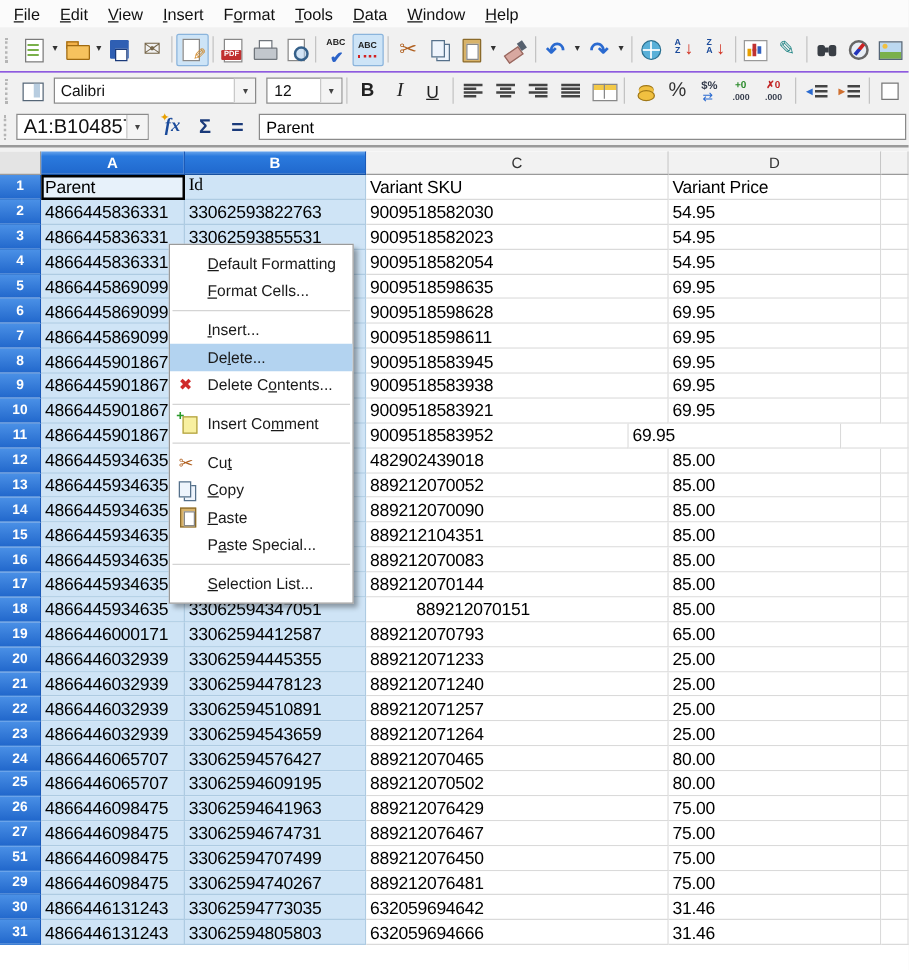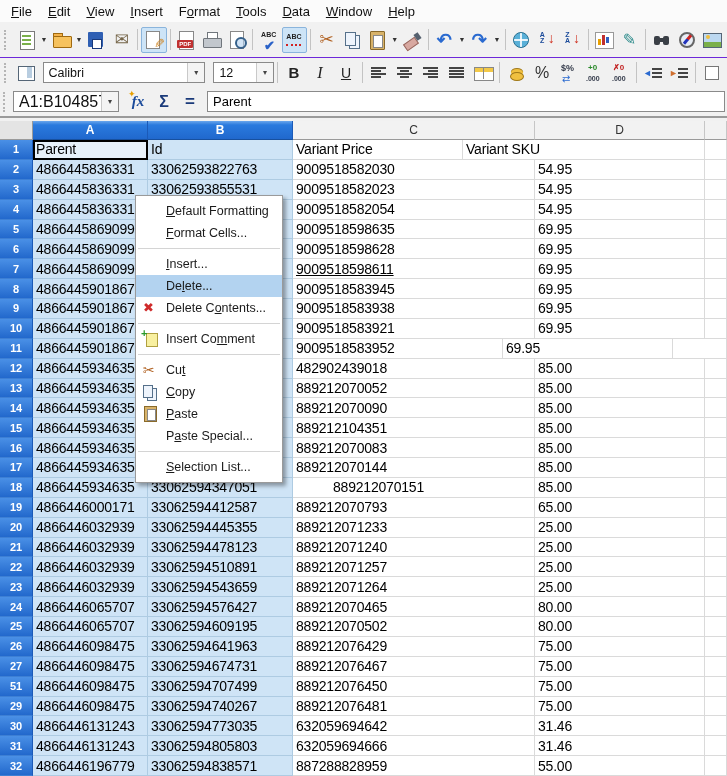--- a/index.html
+++ b/index.html
@@ -318,23 +318,23 @@
       <div class="corner"></div>
       <div class="chead sel" style="width: 115px;">A</div>
       <div class="chead sel" style="width: 145px;">B</div>
       <div class="chead" style="width: 242px;">C</div>
       <div class="chead" style="width: 170px;">D</div>
       <div class="chead" style="flex: 1 1 0%;"></div>
     </div>
     <div class="srow">
       <div class="rh">1</div>
       <div class="cell sel active" style="width: 115px;">Parent</div>
-      <div class="cell sel" style="width: 145px;">Id</div>
+      <div class="cell sel" style="width: 145px; font-family: Liberation Serif, serif;">Id</div>
+      <div class="cell" style="width: 242px;">Variant SKU</div>
       <div class="cell" style="width: 170px;">Variant Price</div>
-      <div class="cell" style="width: 242px;">Variant SKU</div>
       <div class="cell" style="flex: 1 1 0%;"></div>
     </div>
     <div class="srow">
       <div class="rh">2</div>
       <div class="cell sel" style="width: 115px;">4866445836331</div>
       <div class="cell sel" style="width: 145px;">33062593822763</div>
       <div class="cell" style="width: 242px;">9009518582030</div>
       <div class="cell" style="width: 170px;">54.95</div>
       <div class="cell" style="flex: 1 1 0%;"></div>
     </div>
@@ -367,21 +367,21 @@
       <div class="cell sel" style="width: 115px;">4866445869099</div>
       <div class="cell sel" style="width: 145px;"></div>
       <div class="cell" style="width: 242px;">9009518598628</div>
       <div class="cell" style="width: 170px;">69.95</div>
       <div class="cell" style="flex: 1 1 0%;"></div>
     </div>
     <div class="srow">
       <div class="rh">7</div>
       <div class="cell sel" style="width: 115px;">4866445869099</div>
       <div class="cell sel" style="width: 145px;"></div>
-      <div class="cell" style="width: 242px; text-decoration: underline;">9009518598611</div>
+      <div class="cell" style="width: 242px;">9009518598611</div>
       <div class="cell" style="width: 170px;">69.95</div>
       <div class="cell" style="flex: 1 1 0%;"></div>
     </div>
     <div class="srow">
       <div class="rh">8</div>
       <div class="cell sel" style="width: 115px;">4866445901867</div>
       <div class="cell sel" style="width: 145px;"></div>
       <div class="cell" style="width: 242px;">9009518583945</div>
       <div class="cell" style="width: 170px;">69.95</div>
       <div class="cell" style="flex: 1 1 0%;"></div>
@@ -561,28 +561,20 @@
       <div class="cell" style="width: 242px;">632059694642</div>
       <div class="cell" style="width: 170px;">31.46</div>
       <div class="cell" style="flex: 1 1 0%;"></div>
     </div>
     <div class="srow">
       <div class="rh">31</div>
       <div class="cell sel" style="width: 115px;">4866446131243</div>
       <div class="cell sel" style="width: 145px;">33062594805803</div>
       <div class="cell" style="width: 242px;">632059694666</div>
       <div class="cell" style="width: 170px;">31.46</div>
-      <div class="cell" style="flex: 1 1 0%;"></div>
-    </div>
-    <div class="srow">
-      <div class="rh">32</div>
-      <div class="cell sel" style="width: 115px;">4866446196779</div>
-      <div class="cell sel" style="width: 145px;">33062594838571</div>
-      <div class="cell" style="width: 242px;">887288828959</div>
-      <div class="cell" style="width: 170px;">55.00</div>
       <div class="cell" style="flex: 1 1 0%;"></div>
     </div>
   </div>
 
 <div id="cmenu">
     <div class="citem"><u>D</u>efault Formatting</div>
     <div class="citem"><u>F</u>ormat Cells...</div>
     <div class="csep"></div>
     <div class="citem"><u>I</u>nsert...</div>
     <div class="citem hl">De<u>l</u>ete...</div>

